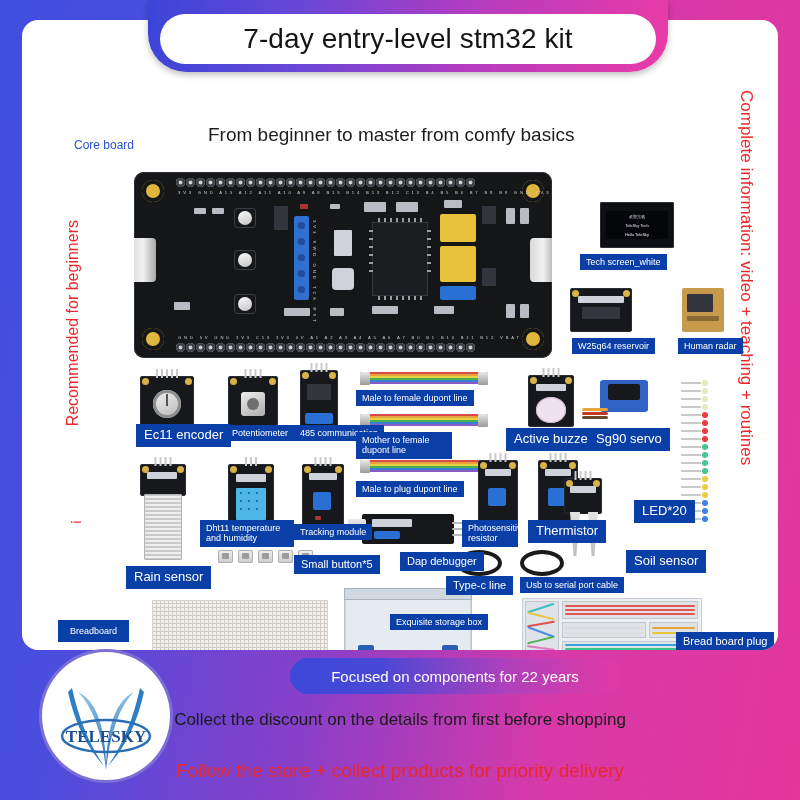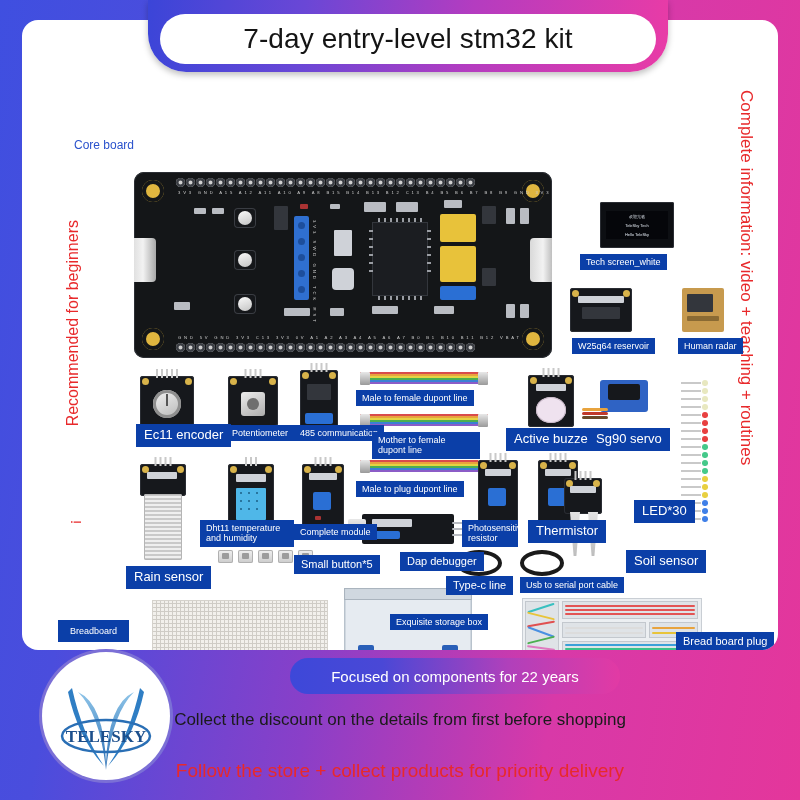--- a/index.html
+++ b/index.html
@@ -263,20 +263,21 @@
 <body>
 
 <div id="card">
 
   <div class="vtext" id="left-vtext">Recommended for beginners</div>
   <div id="left-vmark">!</div>
 
   <div class="vtext" id="right-vtext">Complete information: video + teaching + routines</div>
 
   <div id="chip-sub">Core board</div>
+  <div id="subtitle">From beginner to master from comfy basics</div>
 
   <div id="mainboard">
     <div class="mb-hole" style="left:8px;top:8px"></div>
     <div class="mb-hole" style="right:8px;top:8px"></div>
     <div class="mb-hole" style="left:8px;bottom:8px"></div>
     <div class="mb-hole" style="right:8px;bottom:8px"></div>
 
     <div class="hdr" style="left:42px;top:6px">
       <u></u>
         <u></u>
@@ -493,21 +494,21 @@
   <div class="ribbon" style="left:338px;top:394px;width:128px">
     <span class="w" style="top:0;background:#d94b4b"></span>
       <span class="w" style="top:2px;background:#e8a33d"></span>
     <span class="w" style="top:4px;background:#e4d342"></span>
       <span class="w" style="top:6px;background:#4caf50"></span>
     <span class="w" style="top:8px;background:#3b7fd4"></span>
       <span class="w" style="top:10px;background:#8b5cc7"></span>
     <span class="ribend" style="left:0"></span>
       <span class="ribend" style="right:0"></span>
   </div>
-  <div class="lab wrap" style="left:350px;top:412px;width:108px">Mother to female dupont line</div>
+  <div class="lab wrap" style="left:334px;top:412px;width:96px">Mother to female dupont line</div>
 
   <div class="ribbon" style="left:338px;top:440px;width:128px">
     <span class="w" style="top:0;background:#d94b4b"></span>
       <span class="w" style="top:2px;background:#e8a33d"></span>
     <span class="w" style="top:4px;background:#e4d342"></span>
       <span class="w" style="top:6px;background:#4caf50"></span>
     <span class="w" style="top:8px;background:#3b7fd4"></span>
       <span class="w" style="top:10px;background:#8b5cc7"></span>
     <span class="ribend" style="left:0"></span>
       <span class="ribend" style="right:0"></span>
@@ -559,21 +560,21 @@
     <div class="pins">
         <i></i>
         <i></i>
         <i></i>
         <i></i>
       </div>
     <div class="smd" style="left:7px;top:9px;width:28px;height:7px;background:#cfd2d8"></div>
     <div class="bluechip" style="left:11px;top:28px;width:18px;height:18px"></div>
     <div class="smd red" style="left:13px;top:52px;width:6px;height:4px"></div>
   </div>
-  <div class="lab" style="left:272px;top:504px">Complete module</div>
+  <div class="lab" style="left:272px;top:504px">Tracking module</div>
 
   <div class="pcb" style="left:456px;top:440px;width:40px;height:64px">
     <div class="pins">
         <i></i>
         <i></i>
         <i></i>
         <i></i>
       </div>
     <div class="smd" style="left:7px;top:9px;width:26px;height:7px;background:#cfd2d8"></div>
     <div class="bluechip" style="left:10px;top:28px;width:18px;height:18px"></div>
@@ -659,21 +660,21 @@
       </div>
     <div class="ledrow" style="top:128px">
         <s></s>
         <b style="background:#4080e8"></b>
       </div>
     <div class="ledrow" style="top:136px">
         <s></s>
         <b style="background:#4080e8"></b>
       </div>
   </div>
-  <div class="lab big" style="left:612px;top:480px">LED*30</div>
+  <div class="lab big" style="left:612px;top:480px">LED*20</div>
 
   <div class="pcb" style="left:542px;top:458px;width:38px;height:36px">
     <div class="pins">
         <i></i>
         <i></i>
         <i></i>
         <i></i>
       </div>
     <div class="smd" style="left:6px;top:8px;width:26px;height:7px;background:#cfd2d8"></div>
   </div>

